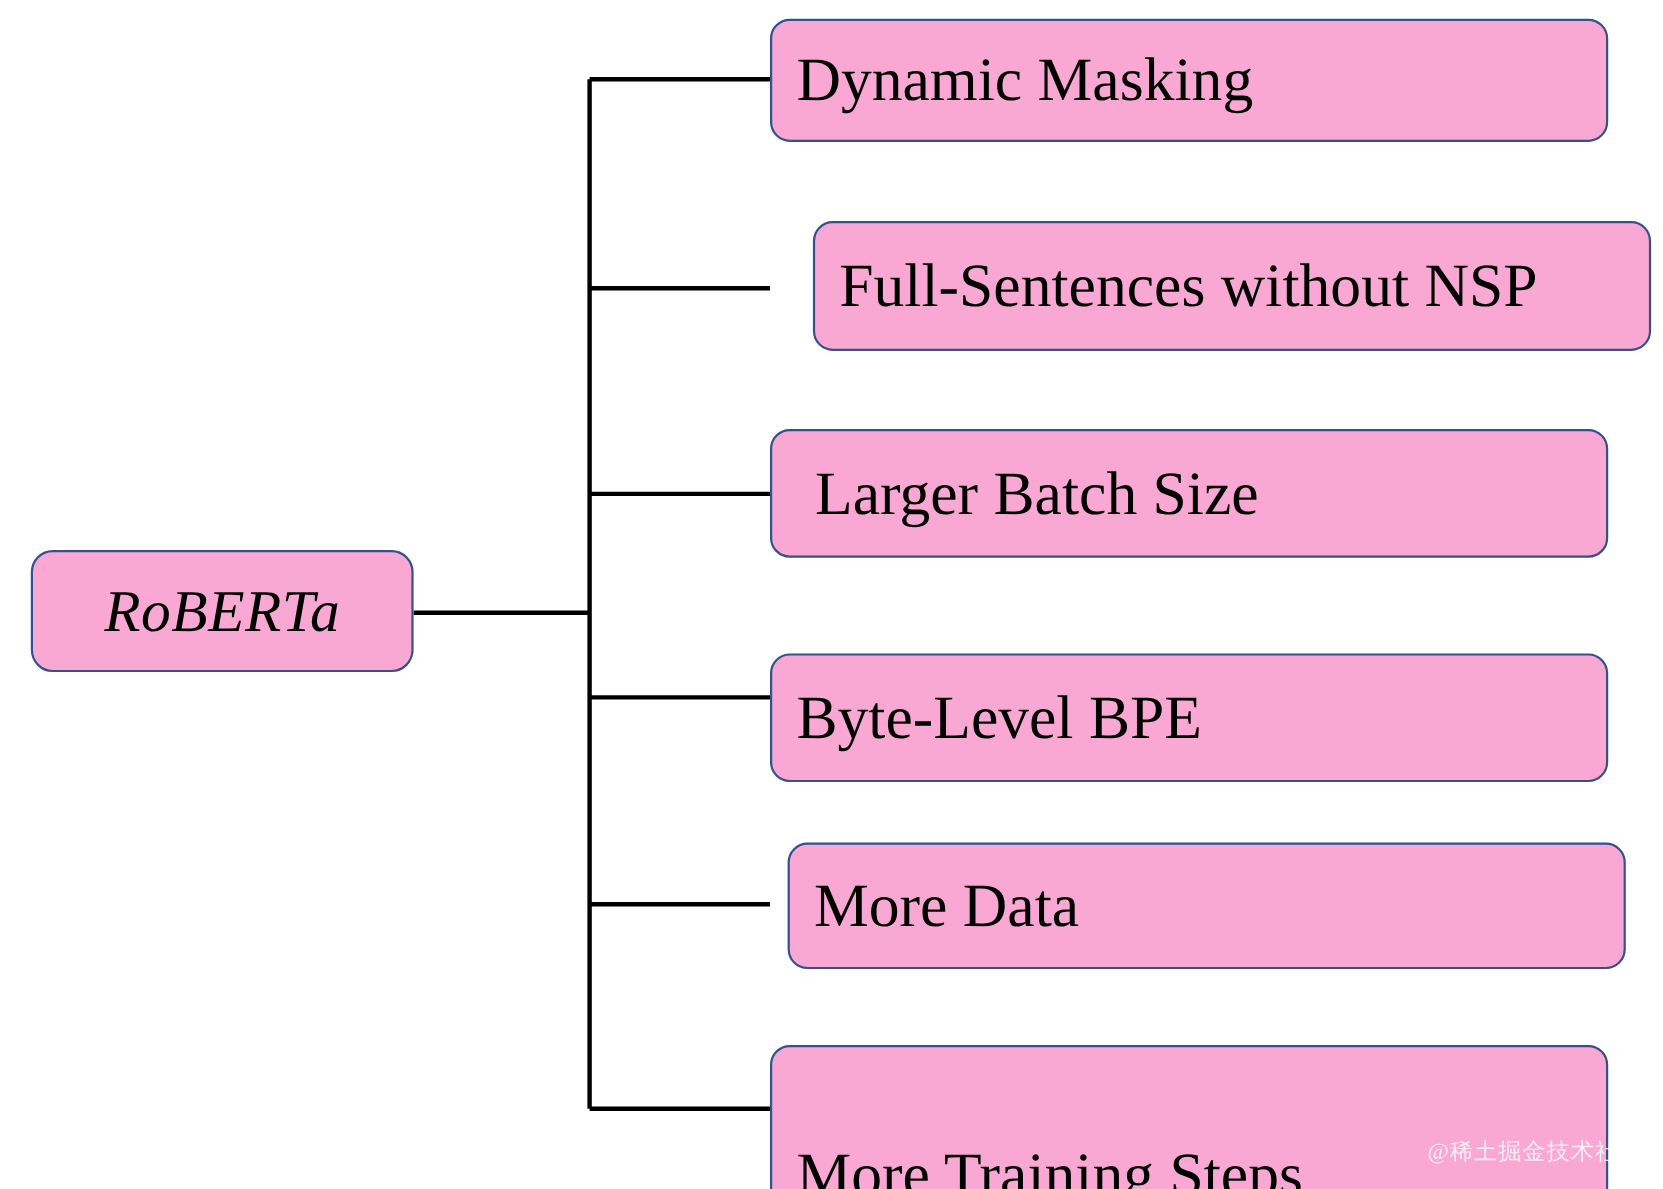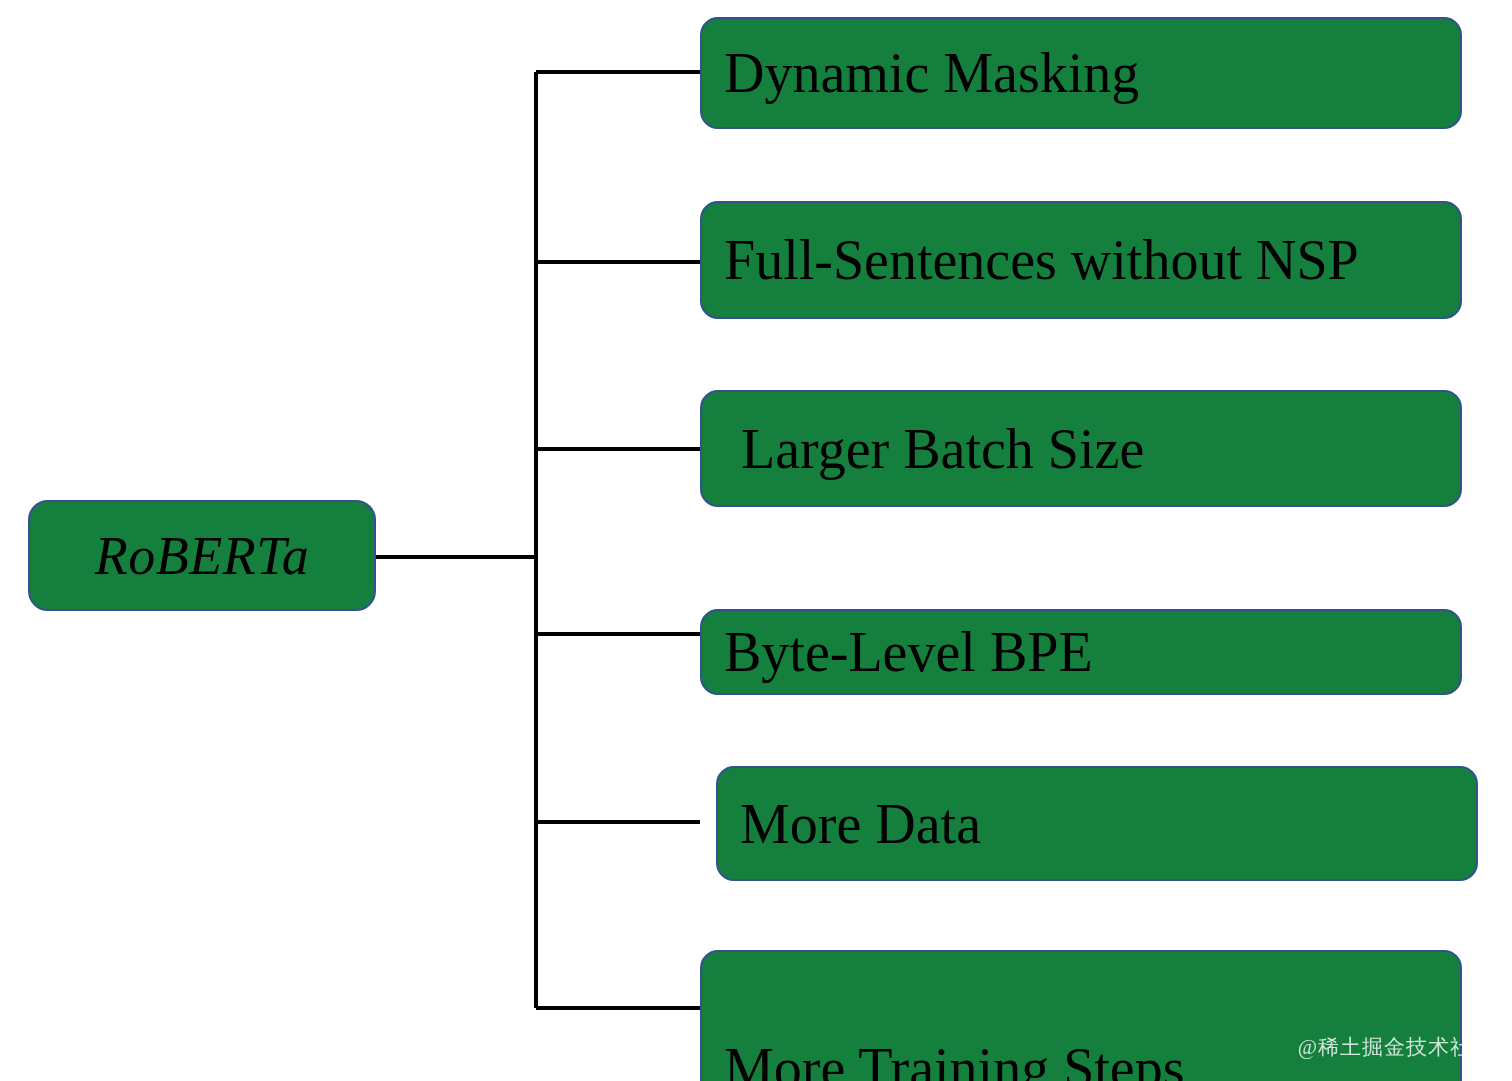--- a/index.html
+++ b/index.html
@@ -20,21 +20,21 @@
   #edges {
     position: absolute;
     left: 0;
     top: 0;
     width: 1512px;
     height: 1081px;
   }
   .node {
     position: absolute;
     box-sizing: border-box;
-    background: #15803d;
+    background: #f9a8d4;
     border: 2px solid #33508f;
     border-radius: 18px;
     display: flex;
     align-items: center;
     color: #000000;
     line-height: 1.0;
     white-space: nowrap;
     z-index: 2;
   }
   .node-root {
@@ -54,23 +54,23 @@
     left: 700px;
     width: 762px;
     justify-content: flex-start;
     padding-left: 22px;
   }
   .node-child .node-label {
     font-size: 56px;
     letter-spacing: 0px;
   }
   .child-0 { top: 17px;   height: 112px; }
-  .child-1 { top: 201px;  height: 118px; }
+  .child-1 { top: 201px;  height: 118px; margin-left: 39px; }
   .child-2 { top: 390px;  height: 117px; padding-left: 39px; }
-  .child-3 { top: 609px;  height: 86px; }
+  .child-3 { top: 594px;  height: 117px; }
   .child-4 { top: 766px;  height: 115px; margin-left: 16px; }
   .child-5 { top: 950px;  height: 148px; align-items: flex-end; }
 
   #watermark {
     position: absolute;
     right: 18px;
     bottom: 20px;
     font-family: Liberation Serif, serif;
     font-size: 21px;
     color: rgba(255,255,255,0.80);

